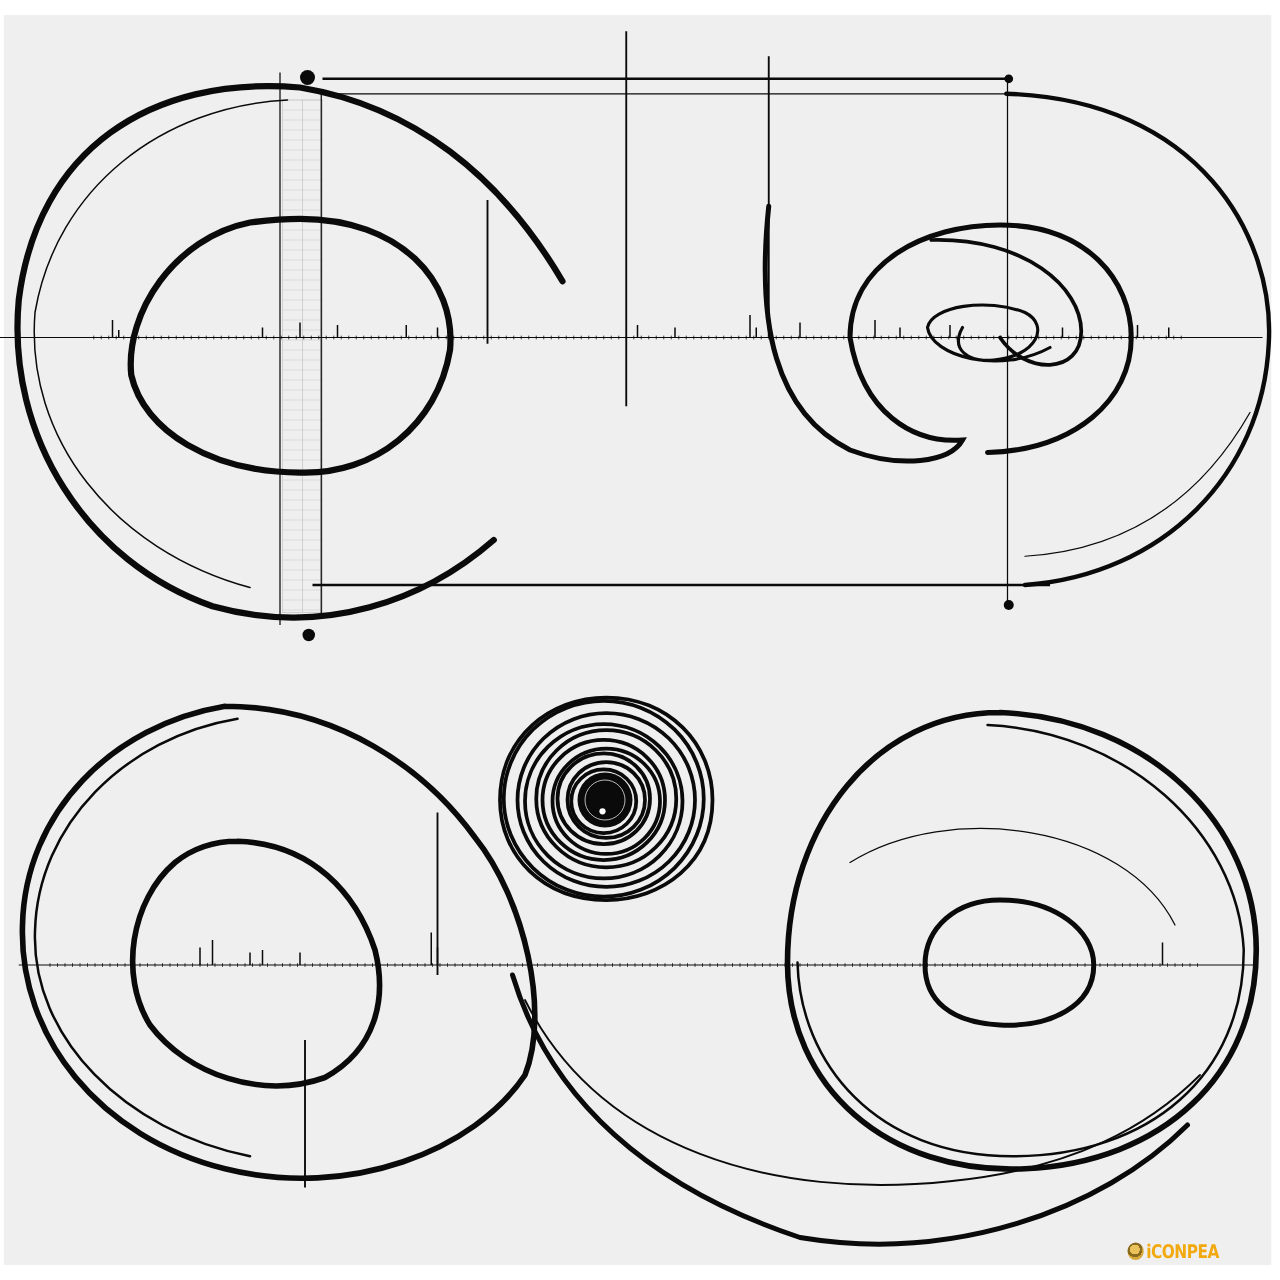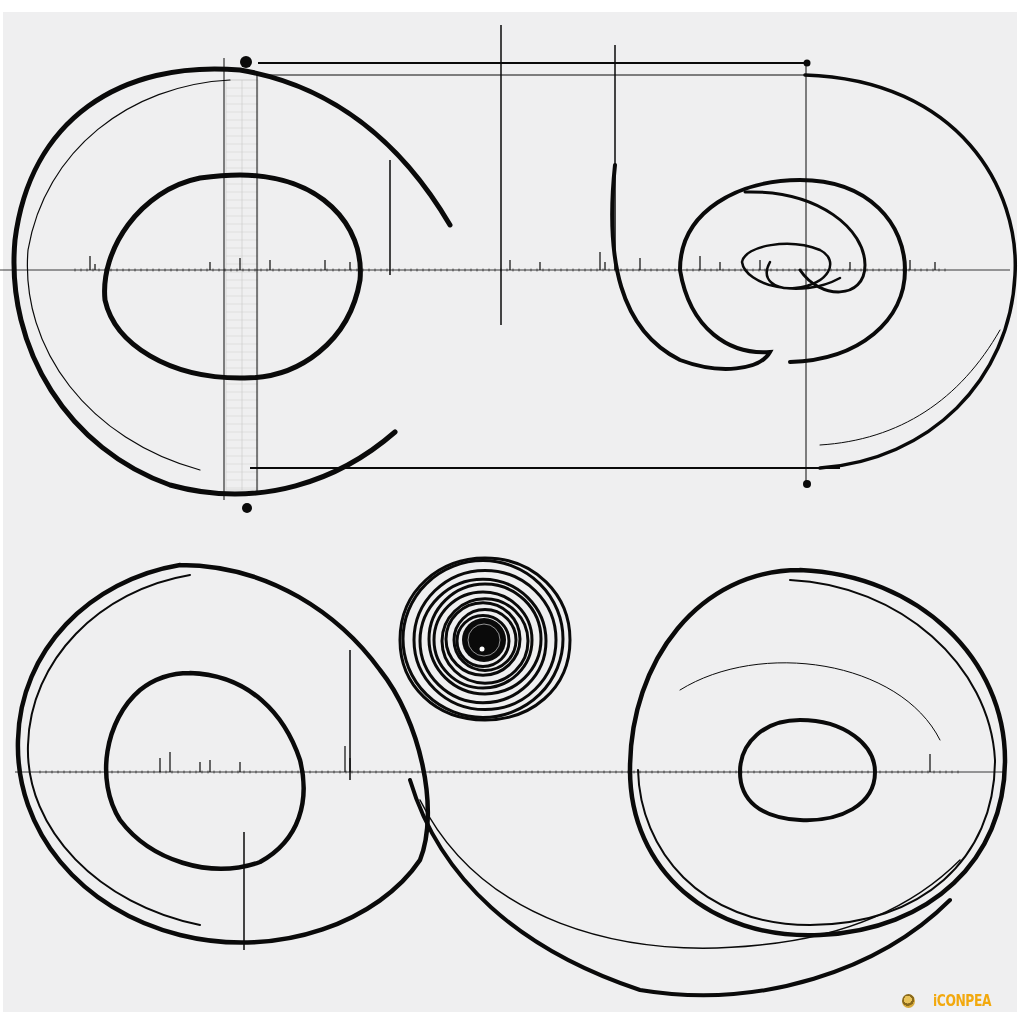--- a/index.html
+++ b/index.html
@@ -1,19 +1,19 @@
 <!DOCTYPE html>
 <html><head>
 <meta charset="utf-8">
 <style>
   html, body { margin: 0; padding: 0; background: #ffffff; }
   body { width: 1024px; height: 1024px; position: relative; overflow: hidden; font-family: "DejaVu Sans", sans-serif; }
   #panel { position: absolute; left: 3px; top: 12px; width: 1014px; height: 1000px; background: #efeff0; }
   #art { position: absolute; left: 0; top: 0; width: 1024px; height: 1024px; }
-  #watermark { position: absolute; left: 902px; top: 990px; height: 22px; display: flex; align-items: center; gap: 18px; }
+  #watermark { position: absolute; left: 902px; top: 990px; height: 22px; display: flex; align-items: center; gap: 2px; }
   #wm-logo { width: 13px; height: 14px; border-radius: 50%; background: radial-gradient(circle at 45% 40%, #e9c35a 0 35%, #8a6a1c 36% 55%, #d6a93a 56% 100%); }
   #wm-text { font-family: "DejaVu Sans", sans-serif; font-weight: bold; font-size: 15px; color: #f2a90f; letter-spacing: -0.5px; transform: scaleX(0.82); transform-origin: left center; }
 </style>
 </head>
 <body>
 
 <div id="panel"></div>
 
 <svg id="art" viewBox="0 0 1024 1024" xmlns="http://www.w3.org/2000/svg">
   <g id="grid">

